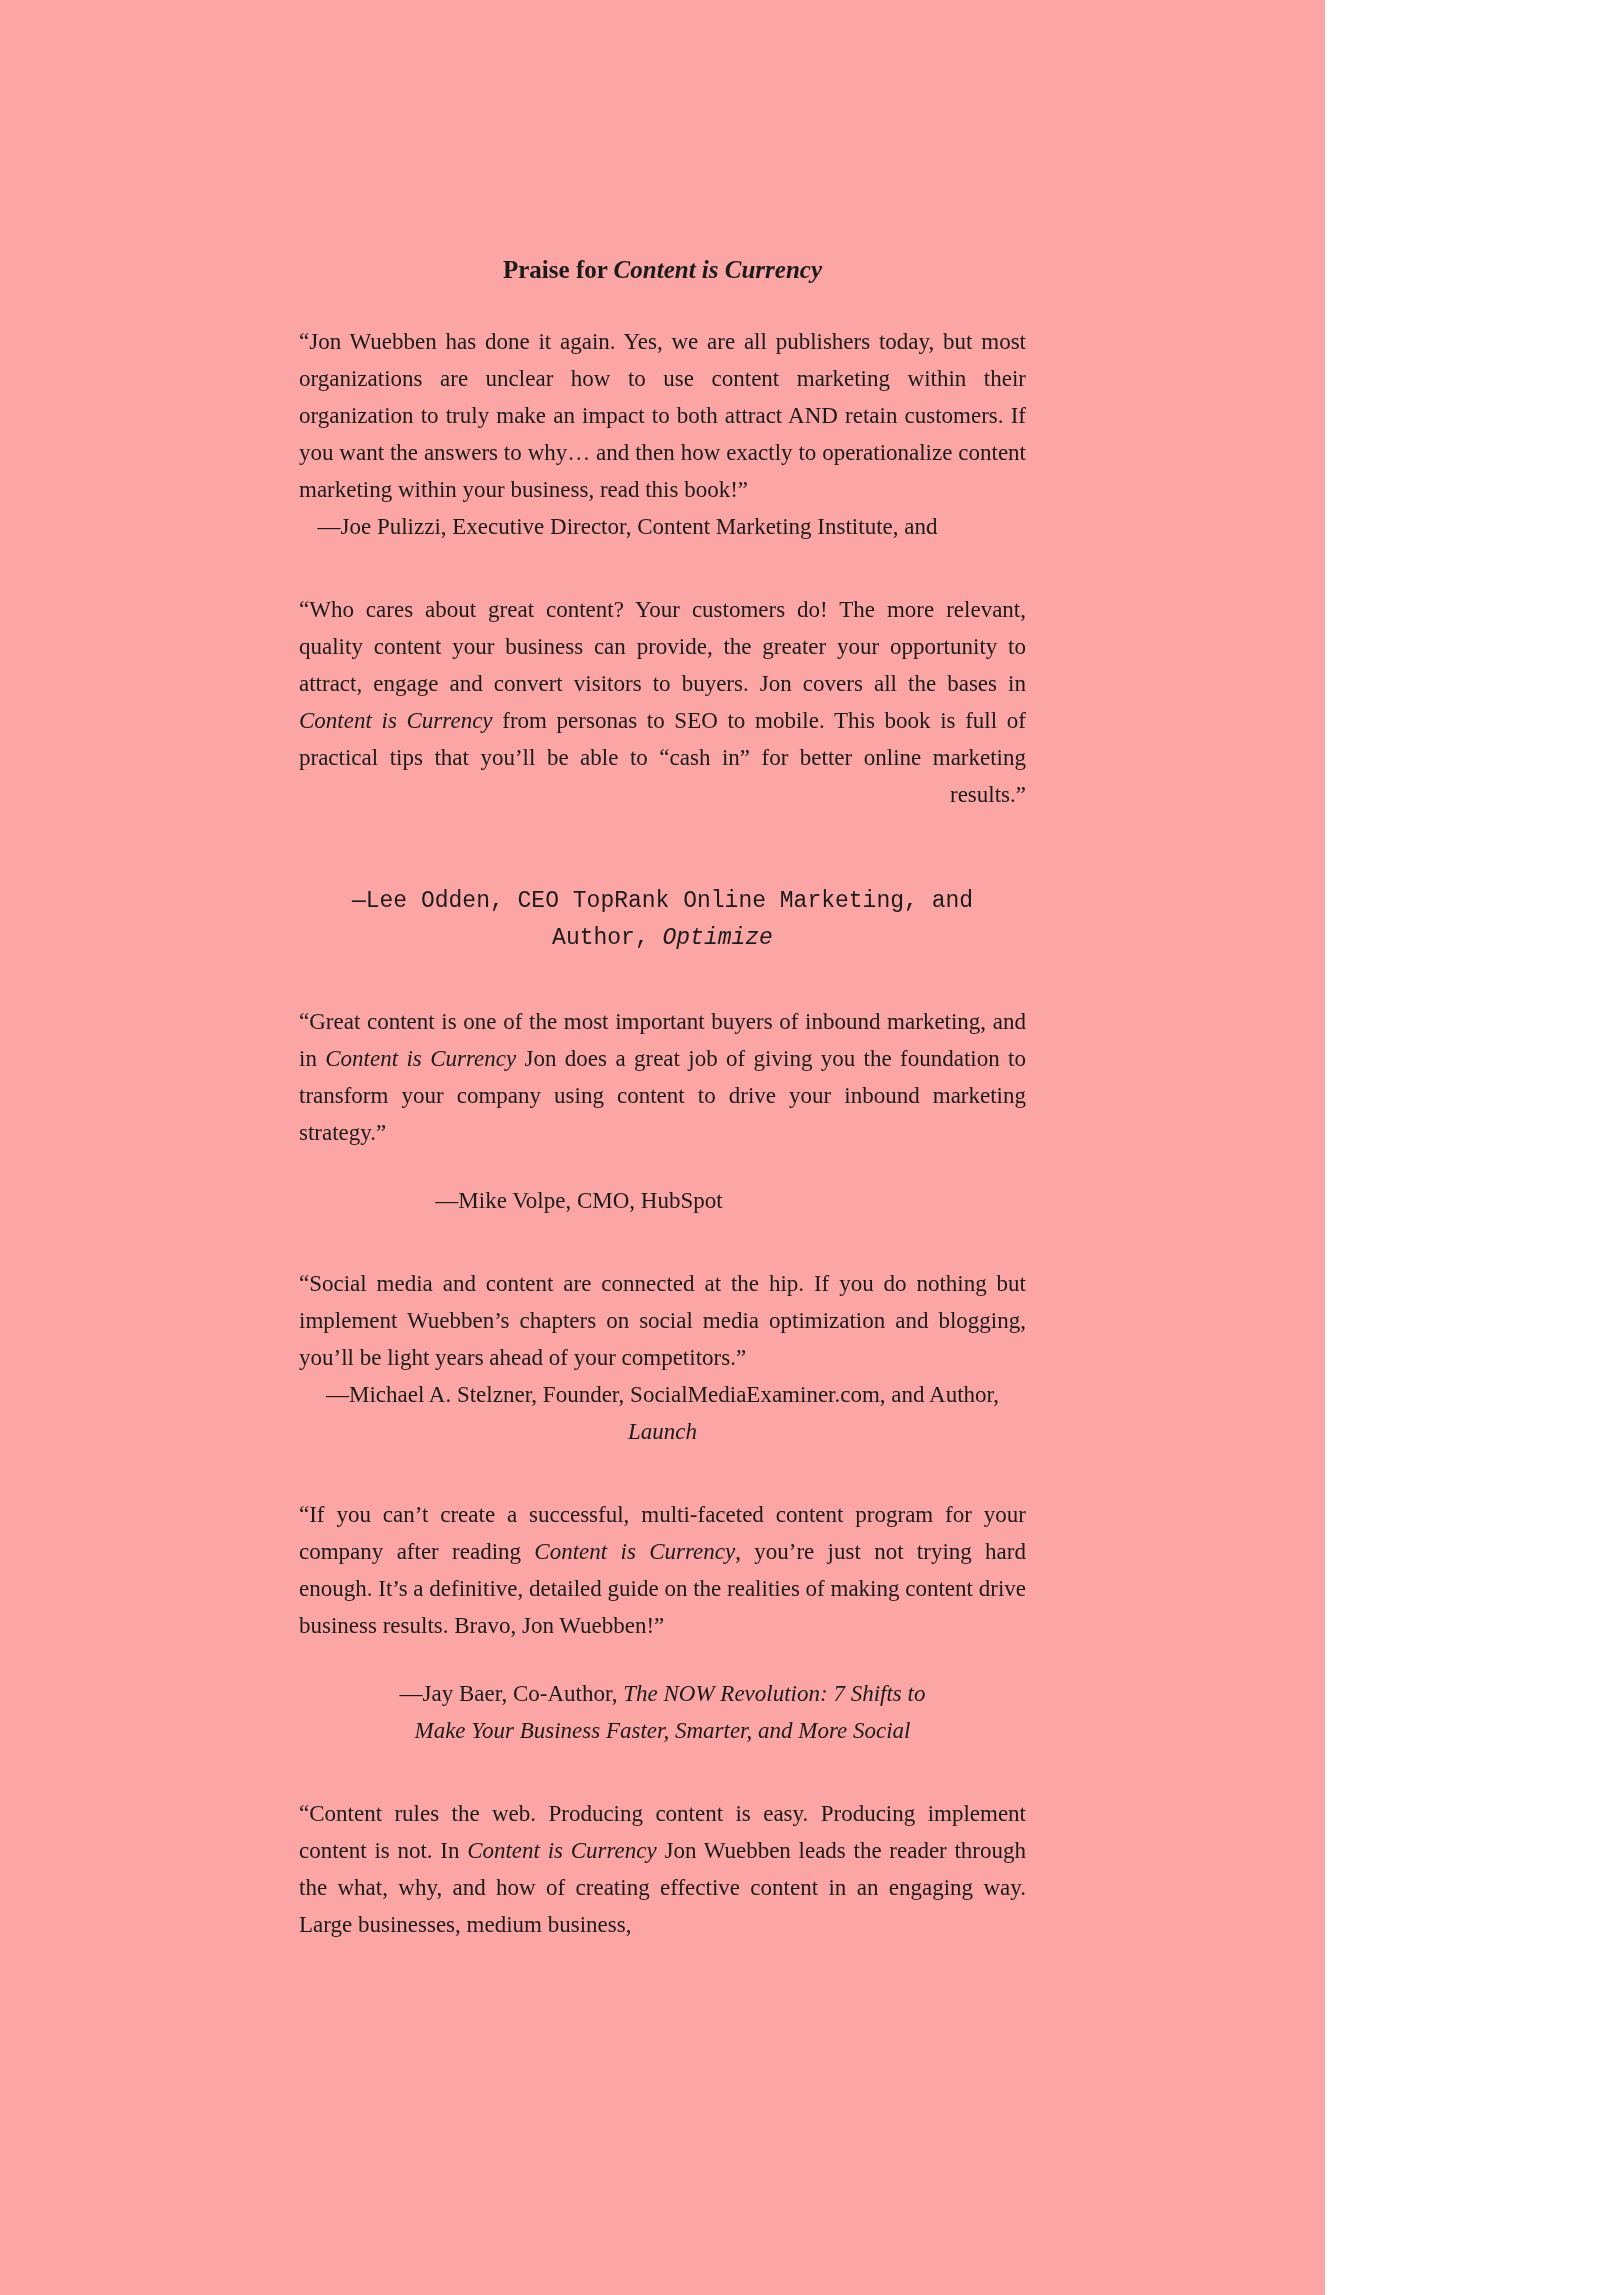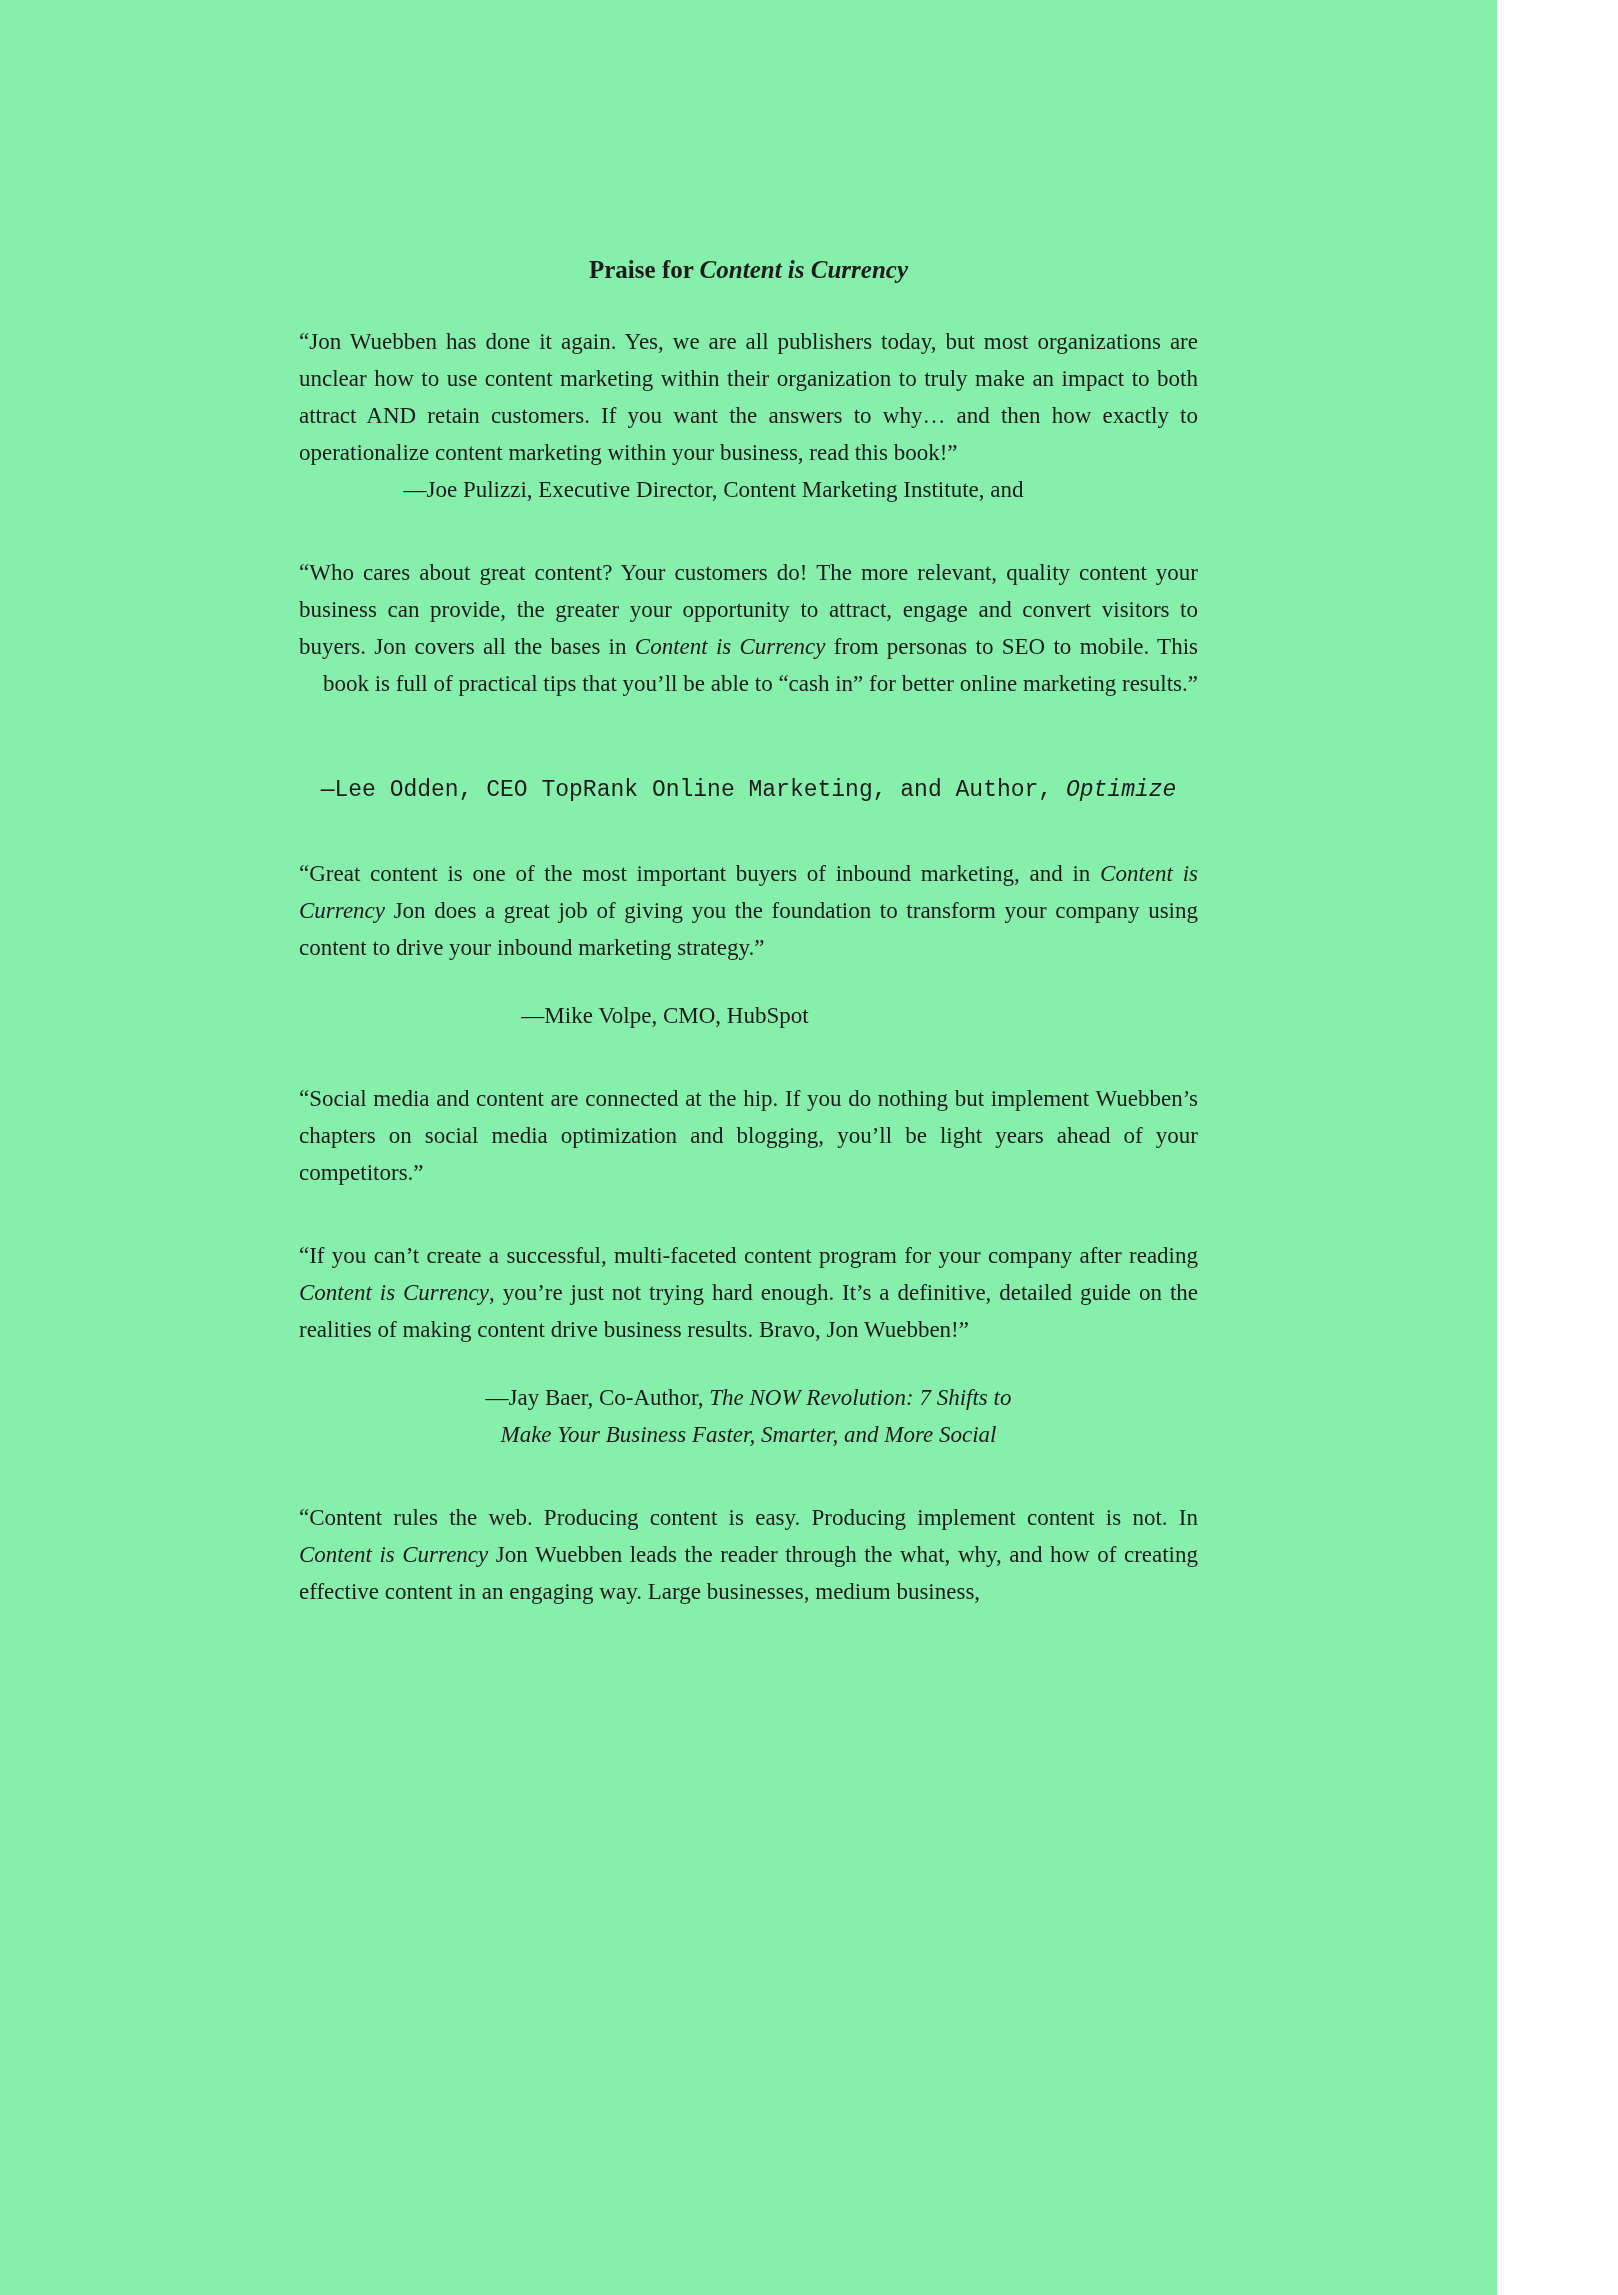--- a/index.html
+++ b/index.html
@@ -2,23 +2,23 @@
 <html style="font-size:11px"><head>
 <meta charset="utf-8">
 <style>
   html, body {
     margin: 0;
     padding: 0;
     background: #ffffff;
   }
   .page-canvas {
     position: relative;
-    width: 1497px;
+    width: 1325px;
     height: 2295px;
-    background: #86efac;
+    background: #fca5a5;
     box-sizing: border-box;
     padding: 251px 299px 0 299px;
     font-family: "Liberation Serif", "DejaVu Serif", serif;
     color: #1b1b1b;
     overflow: hidden;
   }
   .title {
     font-size: 25px;
     font-weight: bold;
     text-align: center;
@@ -59,20 +59,21 @@
       <section class="quote">
         <p class="quote-body last-right"><span>“Who cares about great content? Your customers do! The more relevant, quality content your business can provide, the greater your opportunity to attract, engage and convert visitors to buyers. Jon covers all the bases in </span><span class="i">Content is Currency</span><span> from personas to SEO to mobile. This book is full of practical tips that you’ll be able to “cash in” for better online marketing results.”</span></p>
         <p class="attr gap-lg"><span>—Lee Odden, CEO TopRank Online Marketing, and Author, </span><span class="i">Optimize</span></p>
       </section>
       <section class="quote">
         <p class="quote-body"><span>“Great content is one of the most important buyers of inbound marketing, and in </span><span class="i">Content is Currency</span><span> Jon does a great job of giving you the foundation to transform your company using content to drive your inbound marketing strategy.”</span></p>
         <p class="attr gap-sm" style="padding-right: 167px;"><span>—Mike Volpe, CMO, HubSpot</span></p>
       </section>
       <section class="quote">
         <p class="quote-body"><span>“Social media and content are connected at the hip. If you do nothing but implement Wuebben’s chapters on social media optimization and blogging, you’ll be light years ahead of your competitors.”</span></p>
+        <p class="attr"><span>—Michael A. Stelzner, Founder, SocialMediaExaminer.com, and Author, </span><span class="i">Launch</span></p>
       </section>
       <section class="quote">
         <p class="quote-body"><span>“If you can’t create a successful, multi-faceted content program for your company after reading </span><span class="i">Content is Currency</span><span>, you’re just not trying hard enough. It’s a definitive, detailed guide on the realities of making content drive business results. Bravo, Jon Wuebben!”</span></p>
         <p class="attr gap-sm"><span>—Jay Baer, Co-Author, </span><span class="i">The NOW Revolution: 7 Shifts to</span></p>
         <p class="attr"><span class="i">Make Your Business Faster, Smarter, and More Social</span></p>
       </section>
       <section class="quote">
         <p class="quote-body"><span>“Content rules the web. Producing content is easy. Producing implement content is not. In </span><span class="i">Content is Currency</span><span> Jon Wuebben leads the reader through the what, why, and how of creating effective content in an engaging way. Large businesses, medium business,</span></p>
       </section>
     </section>

